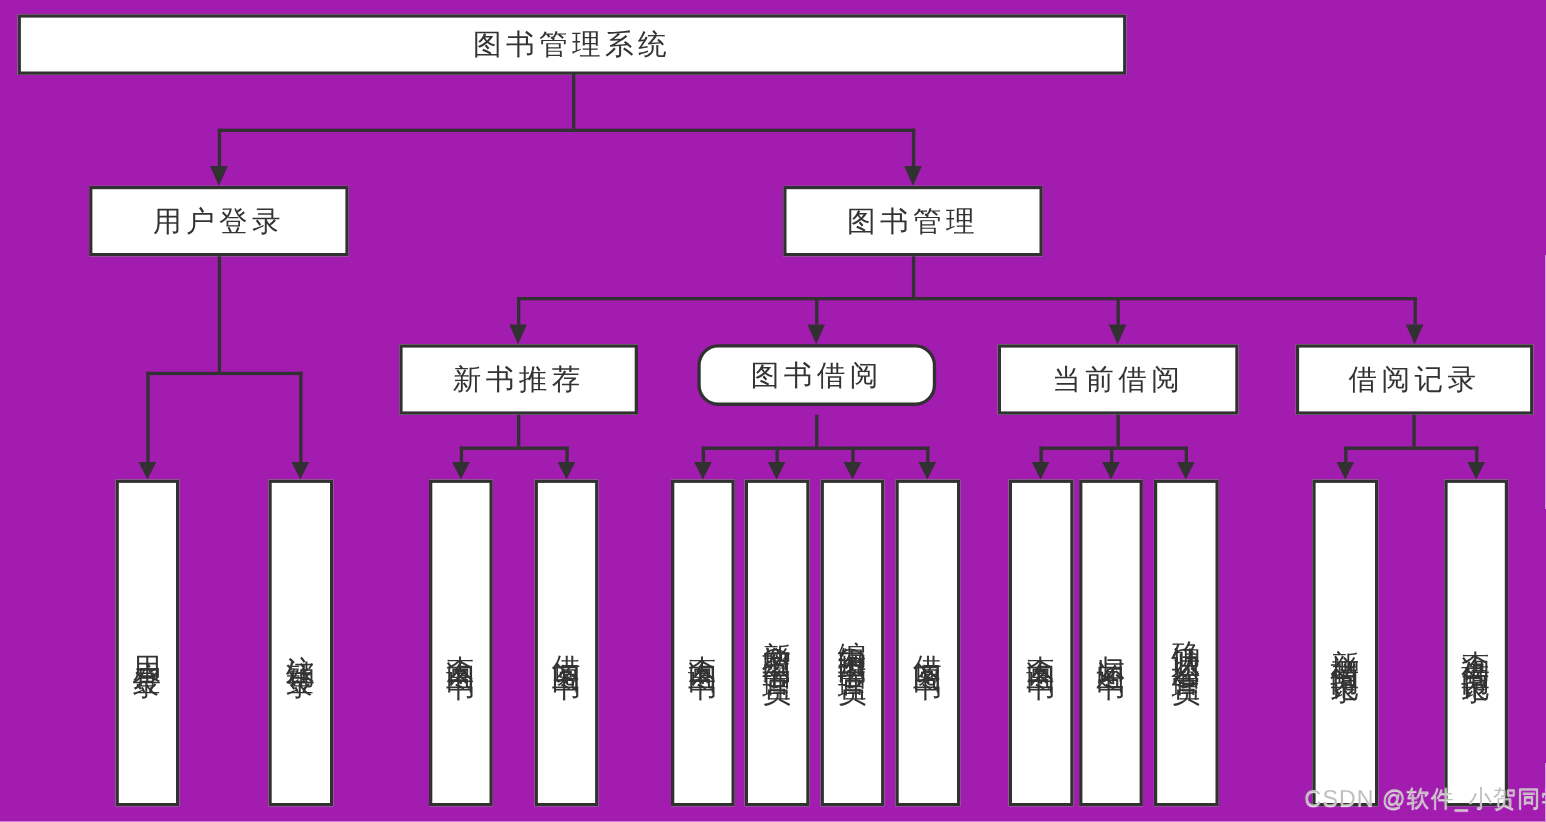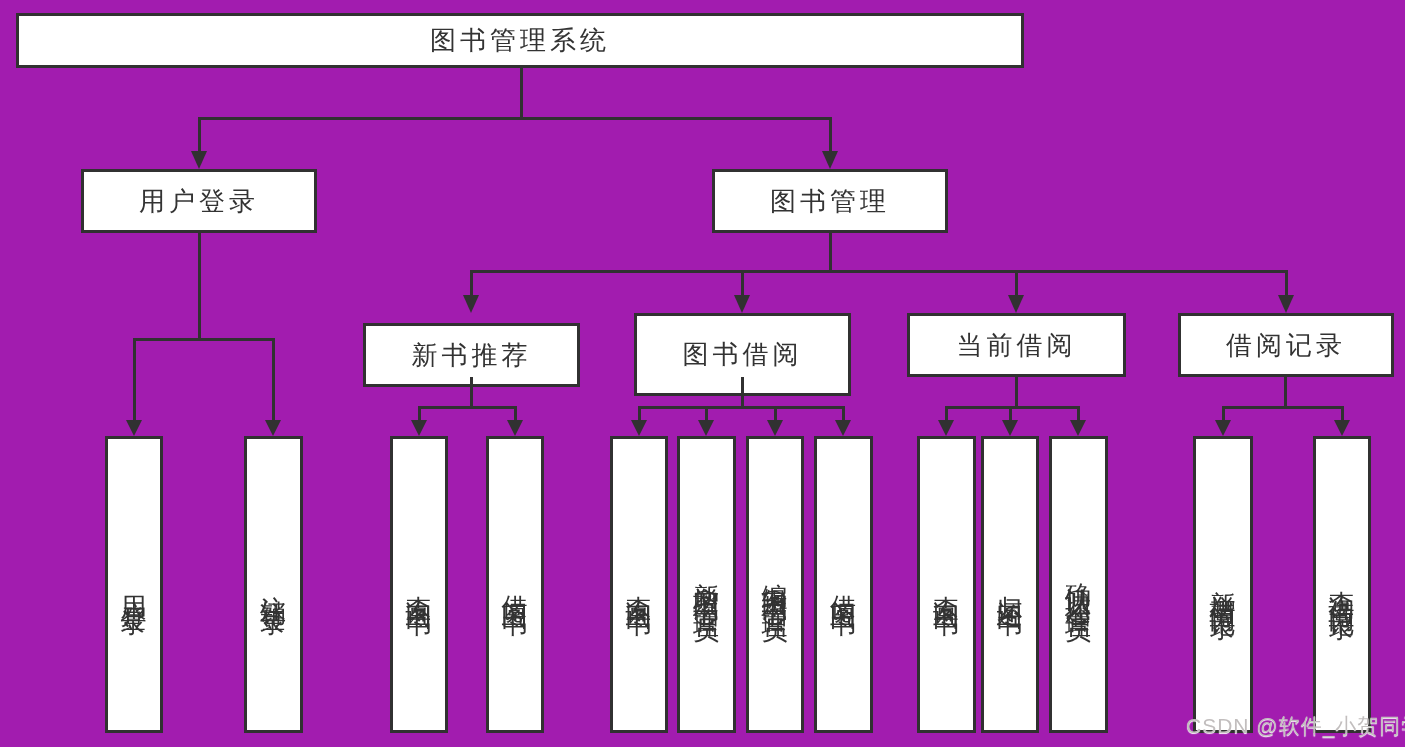--- a/index.html
+++ b/index.html
@@ -58,22 +58,22 @@
   <div class="hline" style="left:470px;top:270px;width:818px;"></div>
   <div class="vline" style="left:470px;top:270px;height:25px;"></div>
   <div class="ahead" style="left:463px;top:295px;"></div>
   <div class="vline" style="left:741px;top:270px;height:25px;"></div>
   <div class="ahead" style="left:734px;top:295px;"></div>
   <div class="vline" style="left:1015px;top:270px;height:25px;"></div>
   <div class="ahead" style="left:1008px;top:295px;"></div>
   <div class="vline" style="left:1285px;top:270px;height:25px;"></div>
   <div class="ahead" style="left:1278px;top:295px;"></div>
 
-  <div class="box" style="left:363px;top:313px;width:217px;height:64px;margin-top:10px;">新书推荐</div>
-  <div class="box" style="left:634px;top:313px;width:217px;height:83px;">图书借阅</div>
+  <div class="box" style="left:363px;top:313px;width:217px;height:64px;">新书推荐</div>
+  <div class="box" style="left:634px;top:313px;width:217px;height:56px;border-radius:19px;">图书借阅</div>
   <div class="box" style="left:907px;top:313px;width:219px;height:64px;">当前借阅</div>
   <div class="box" style="left:1178px;top:313px;width:216px;height:64px;text-align:center;">借阅记录</div>
 
   <div class="vline" style="left:470px;top:377px;height:29px;"></div>
   <div class="hline" style="left:418px;top:406px;width:99px;"></div>
   <div class="vline" style="left:418px;top:406px;height:14px;"></div>
   <div class="ahead sm" style="left:411px;top:420px;"></div>
   <div class="vline" style="left:514px;top:406px;height:14px;"></div>
   <div class="ahead sm" style="left:507px;top:420px;"></div>
 

